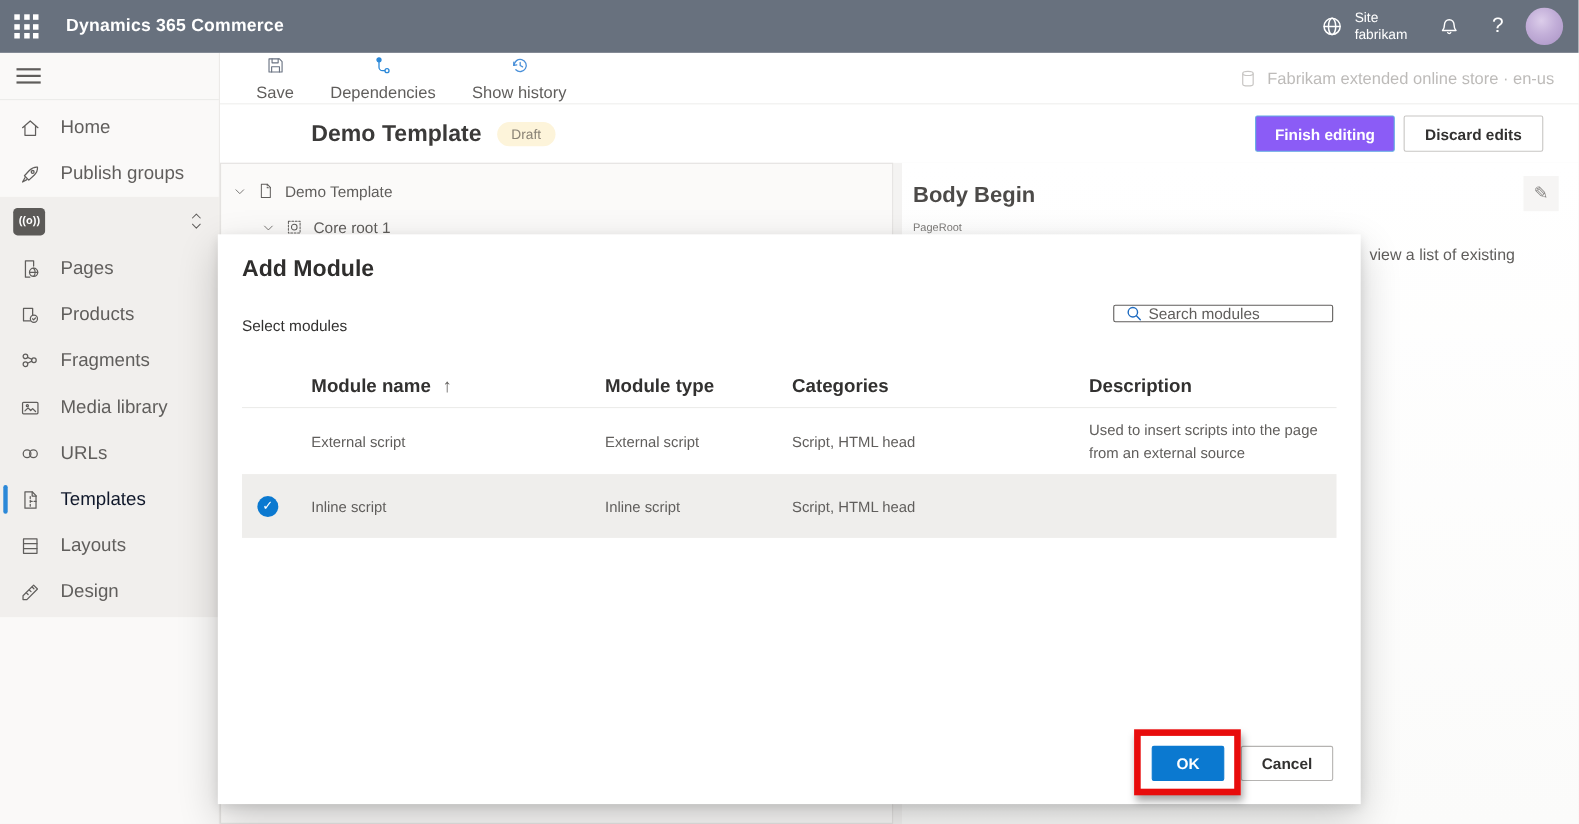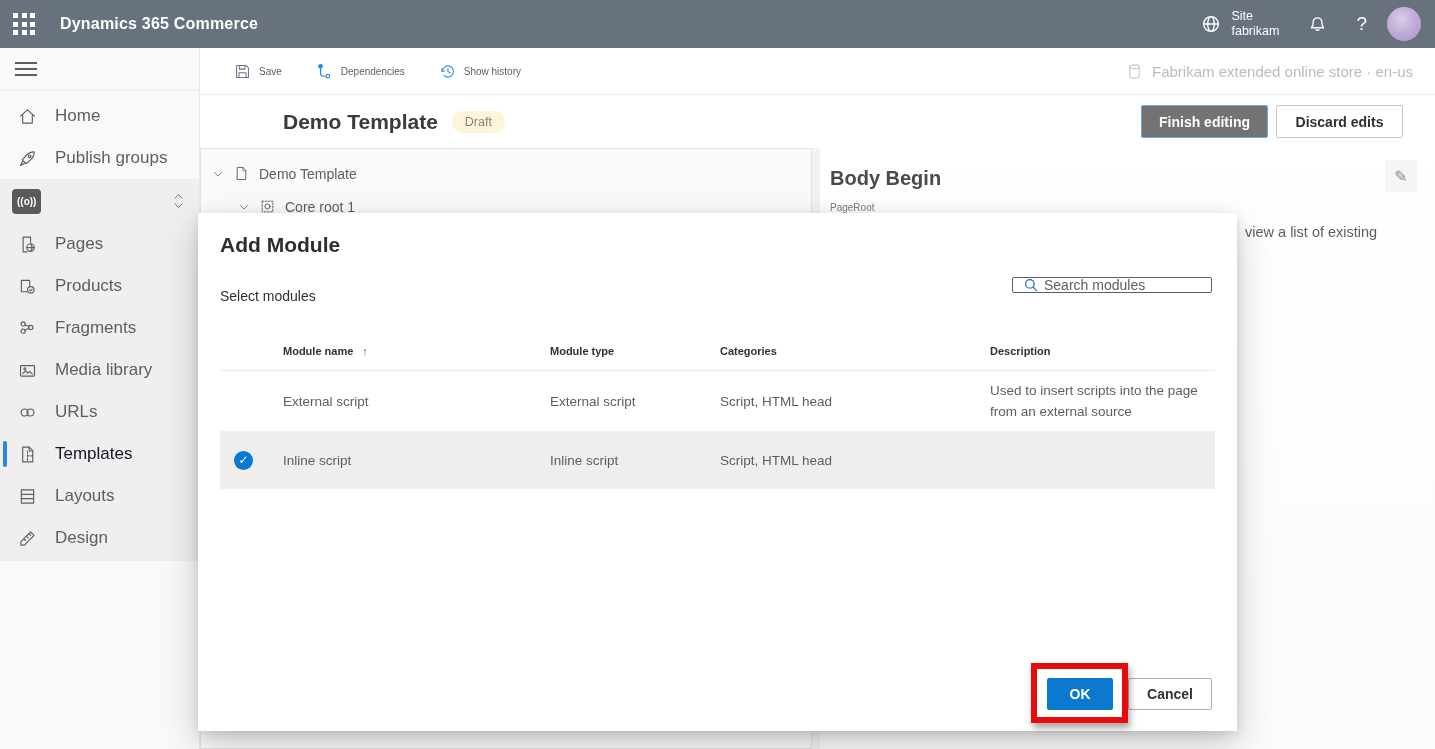--- a/index.html
+++ b/index.html
@@ -36,33 +36,33 @@
   .badge-oo { background:#5c5a58; color:#fff; font-size:10px; font-weight:700;
     border-radius:4px; padding:7px 5px; letter-spacing:0; }
   .collapse-btn { margin-left:auto; cursor:pointer; display:flex; }
   .nav-item.selected { font-weight:400; color:#0f172a; }
   .nav-item.selected::before { content:""; position:absolute; left:3px; top:8px;
     width:4px; height:26px; background:#2b88d8; border-radius:2px; }
 
   
   .toolbar { position:absolute; left:200px; top:48px; width:1235px; height:47px;
     background:#fff; border-bottom:1px solid #ececea; display:flex; align-items:center; z-index:1; }
-  .tool-btn { display:flex; align-items:center; gap:7px; font-size:10px; color:#605e5c;
-    margin-left:33px; cursor:pointer; }
+  .tool-btn { display:flex; align-items:center; gap:7px; font-size:15px; color:#605e5c;
+    margin-left:33px; cursor:pointer;flex-direction:column; }
   .env-label { margin-left:auto; margin-right:22px; display:flex; align-items:center; gap:8px;
     font-size:15px; color:#bdbbb9; }
   .titlebar { position:absolute; left:200px; top:95px; width:1235px; height:53px;
     background:#fff; display:flex; align-items:center; z-index:1; }
   .page-title { font-size:21px; font-weight:700; color:#3b3a39; margin-left:83px; }
   .draft-badge { margin-left:14px; background:#fdf4da; color:#8a8376; font-size:12.5px;
     padding:4px 13px; border-radius:12px; }
   .title-actions { margin-left:auto; margin-right:32px; display:flex; gap:8px; }
   .btn { font-size:14px; font-weight:700; border-radius:2px; cursor:pointer;
     display:flex; align-items:center; justify-content:center; }
-  .btn-primary-light { width:127px; height:33px; background:#737373; color:#fff; border:1px solid #61ace2; }
+  .btn-primary-light { width:127px; height:33px; background:#8b5cf6; color:#fff; border:1px solid #61ace2; }
   .btn-default { width:127px; height:33px; background:#fff; color:#323130; border:1px solid #c8c6c4; }
 
   
   .tree-panel { position:absolute; left:200px; top:148px; width:612px; height:601px;
     background:#fbfaf9; border:1px solid #e5e3e1; z-index:1; }
   .tree-row { display:flex; align-items:center; height:33px; font-size:14px; color:#605e5c; cursor:pointer; }
   .tree-row .chev { display:flex; margin-right:8px; cursor:pointer; }
   .tree-row .ticon { display:flex; margin-right:9px; }
   .right-panel { position:absolute; left:820px; top:148px; width:615px; height:601px;
     background:linear-gradient(180deg,#ffffff 0%,#fbfbfa 100%); z-index:1; }
@@ -80,21 +80,21 @@
   .select-label { position:absolute; left:22px; top:75px; font-size:14px; color:#323130; }
   .search-box { position:absolute; left:814px; top:64px; width:200px; height:16px;
     border:1px solid #605e5c; border-radius:2px; display:flex; align-items:center; background:#fff; }
   .search-box svg { margin:0 4px 0 9px; flex:none; }
   .search-box input { border:none; outline:none; width:150px; font-size:14px; color:#323130;
     font-family:inherit; background:transparent; }
   .search-box input::placeholder { color:#605e5c; opacity:1; }
 
   .mtable { position:absolute; left:22px; top:118px; width:995px; }
   .mrow { display:grid; grid-template-columns:63px 267px 170px 270px 1fr; align-items:center; }
-  .mhead { height:40px; font-size:11px; font-weight:700; color:#323130;
+  .mhead { height:40px; font-size:17px; font-weight:700; color:#323130;
     border-bottom:1px solid #ececea; }
   .mrow.body { min-height:58px; font-size:13.5px; color:#605e5c; cursor:pointer; }
   .mrow.body .cell { padding:9px 14px 9px 0; line-height:21px; }
   .mrow.selected { background:#efeeec; }
   .checkwrap { display:flex; align-items:center; padding-left:14px; }
   .checkcircle { width:19px; height:19px; border-radius:50%; background:#0b79d0; color:#fff;
     font-size:12px; font-weight:700; display:flex; align-items:center; justify-content:center; }
 
   .modal-ok { position:absolute; left:849px; top:465px; width:66px; height:32px;
     background:#0b79d0; color:#fff; border:1px solid #0b79d0; }

